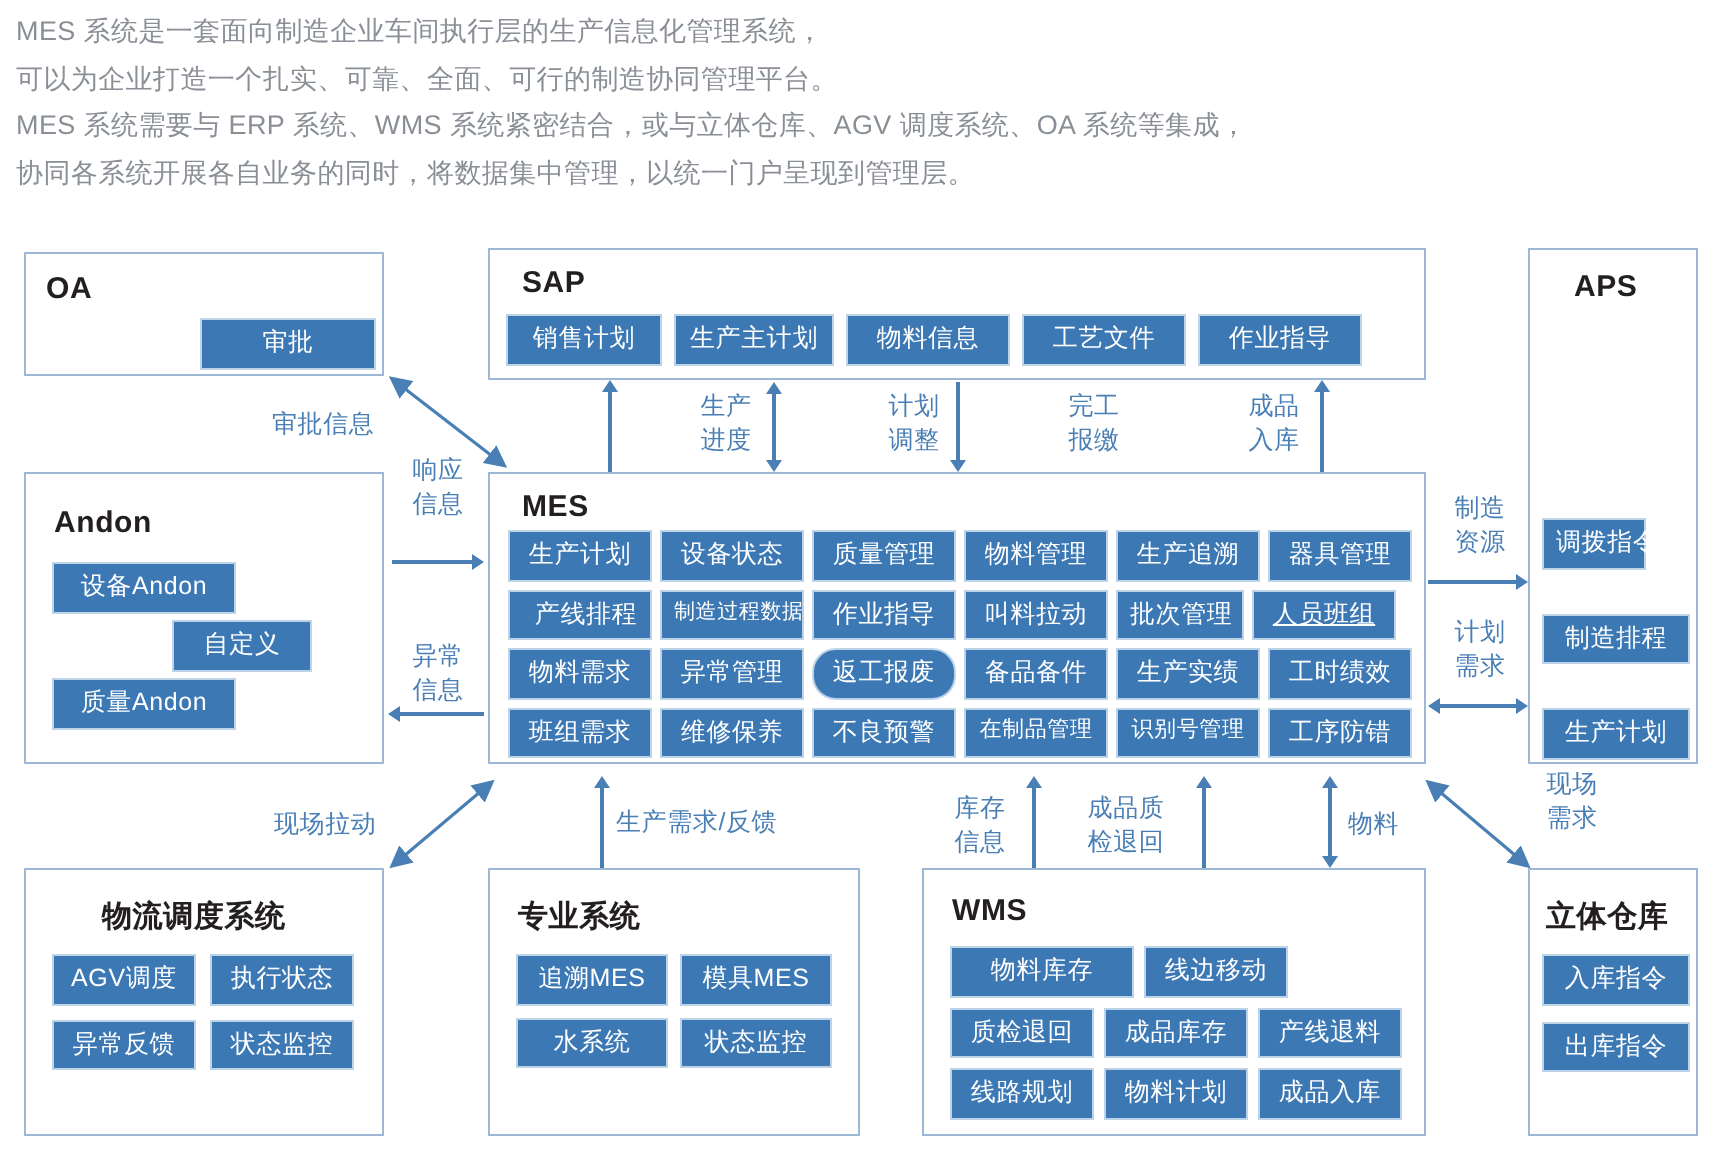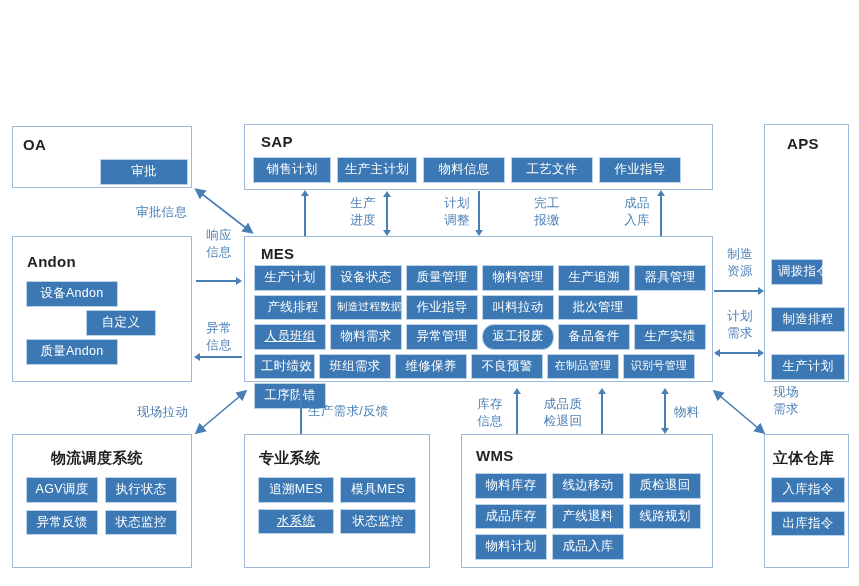--- a/index.html
+++ b/index.html
@@ -72,20 +72,26 @@
   .head.down{border-left:4px solid transparent;border-right:4px solid transparent;border-top:6px solid #4a7fb5;}
   .head.right{border-top:4px solid transparent;border-bottom:4px solid transparent;border-left:6px solid #4a7fb5;}
   .head.left{border-top:4px solid transparent;border-bottom:4px solid transparent;border-right:6px solid #4a7fb5;}
   .diag{position:absolute;overflow:visible;}
 </style>
 </head>
 <body>
 
 <div id="root">
 
+  <div class="intro">
+    <span class="ln">MES 系统是一套面向制造企业车间执行层的生产信息化管理系统，</span>
+    <span class="ln">可以为企业打造一个扎实、可靠、全面、可行的制造协同管理平台。</span>
+    <span class="ln">MES 系统需要与 ERP 系统、WMS 系统紧密结合，或与立体仓库、AGV 调度系统、OA 系统等集成，</span>
+    <span class="ln">协同各系统开展各自业务的同时，将数据集中管理，以统一门户呈现到管理层。</span>
+  </div>
 
   <div class="box" style="left:12px;top:126px;width:180px;height:62px;">
     <span class="box-title" style="left:10px;top:9px;">OA</span>
     <div class="chips" style="left:87px;top:32px;width:88px;">
       <span class="chip" style="width:88px;">审批</span>
     </div>
   </div>
 
   <div class="box" style="left:244px;top:124px;width:469px;height:66px;">
     <span class="box-title" style="left:16px;top:8px;">SAP</span>
@@ -120,28 +126,28 @@
       <span class="chip" style="width:72px;">生产计划</span>
       <span class="chip" style="width:72px;">设备状态</span>
       <span class="chip" style="width:72px;">质量管理</span>
       <span class="chip" style="width:72px;">物料管理</span>
       <span class="chip" style="width:72px;">生产追溯</span>
       <span class="chip" style="width:72px;">器具管理</span>
       <span class="chip" style="width:72px;padding-left:12px;">产线排程</span>
       <span class="chip" style="width:72px;font-size:10.5px;overflow:hidden;">制造过程数据</span>
       <span class="chip" style="width:72px;">作业指导</span>
       <span class="chip" style="width:72px;">叫料拉动</span>
-      <span class="chip" style="width:80px;">批次管理</span>
+      <span class="chip" style="width:64px;">批次管理</span>
       <span class="chip" style="width:72px;text-decoration:underline;">人员班组</span>
       <span class="chip" style="width:72px;">物料需求</span>
       <span class="chip" style="width:72px;">异常管理</span>
       <span class="chip" style="width:72px;border-radius:12px;">返工报废</span>
       <span class="chip" style="width:72px;">备品备件</span>
       <span class="chip" style="width:72px;">生产实绩</span>
-      <span class="chip" style="width:61px;text-align:center;">工时绩效</span>
+      <span class="chip" style="width:72px;text-align:center;">工时绩效</span>
       <span class="chip" style="width:72px;">班组需求</span>
       <span class="chip" style="width:72px;">维修保养</span>
       <span class="chip" style="width:72px;">不良预警</span>
       <span class="chip" style="width:72px;font-size:11px;">在制品管理</span>
       <span class="chip" style="width:72px;font-size:11px;">识别号管理</span>
       <span class="chip" style="width:72px;">工序防错</span>
     </div>
   </div>
 
   <div class="box" style="left:12px;top:434px;width:180px;height:134px;">
@@ -152,29 +158,29 @@
       <span class="chip" style="width:72px;">异常反馈</span>
       <span class="chip" style="width:72px;">状态监控</span>
     </div>
   </div>
 
   <div class="box" style="left:244px;top:434px;width:186px;height:134px;">
     <span class="box-title" style="left:14px;top:14px;">专业系统</span>
     <div class="chips" style="left:13px;top:42px;width:160px;gap:6px;">
       <span class="chip" style="width:76px;">追溯MES</span>
       <span class="chip" style="width:76px;">模具MES</span>
-      <span class="chip" style="width:76px;text-decoration:underline;">水系统</span>
+      <span class="chip" style="width:76px;">水系统</span>
       <span class="chip" style="width:76px;">状态监控</span>
     </div>
   </div>
 
   <div class="box" style="left:461px;top:434px;width:252px;height:134px;">
     <span class="box-title" style="left:14px;top:12px;">WMS</span>
     <div class="chips" style="left:13px;top:38px;width:230px;gap:5px;">
-      <span class="chip" style="width:72px;">物料库存</span>
+      <span class="chip" style="width:92px;">物料库存</span>
       <span class="chip" style="width:72px;">线边移动</span>
       <span class="chip" style="width:72px;">质检退回</span>
       <span class="chip" style="width:72px;">成品库存</span>
       <span class="chip" style="width:72px;">产线退料</span>
       <span class="chip" style="width:72px;">线路规划</span>
       <span class="chip" style="width:72px;">物料计划</span>
       <span class="chip" style="width:72px;">成品入库</span>
     </div>
   </div>
 

